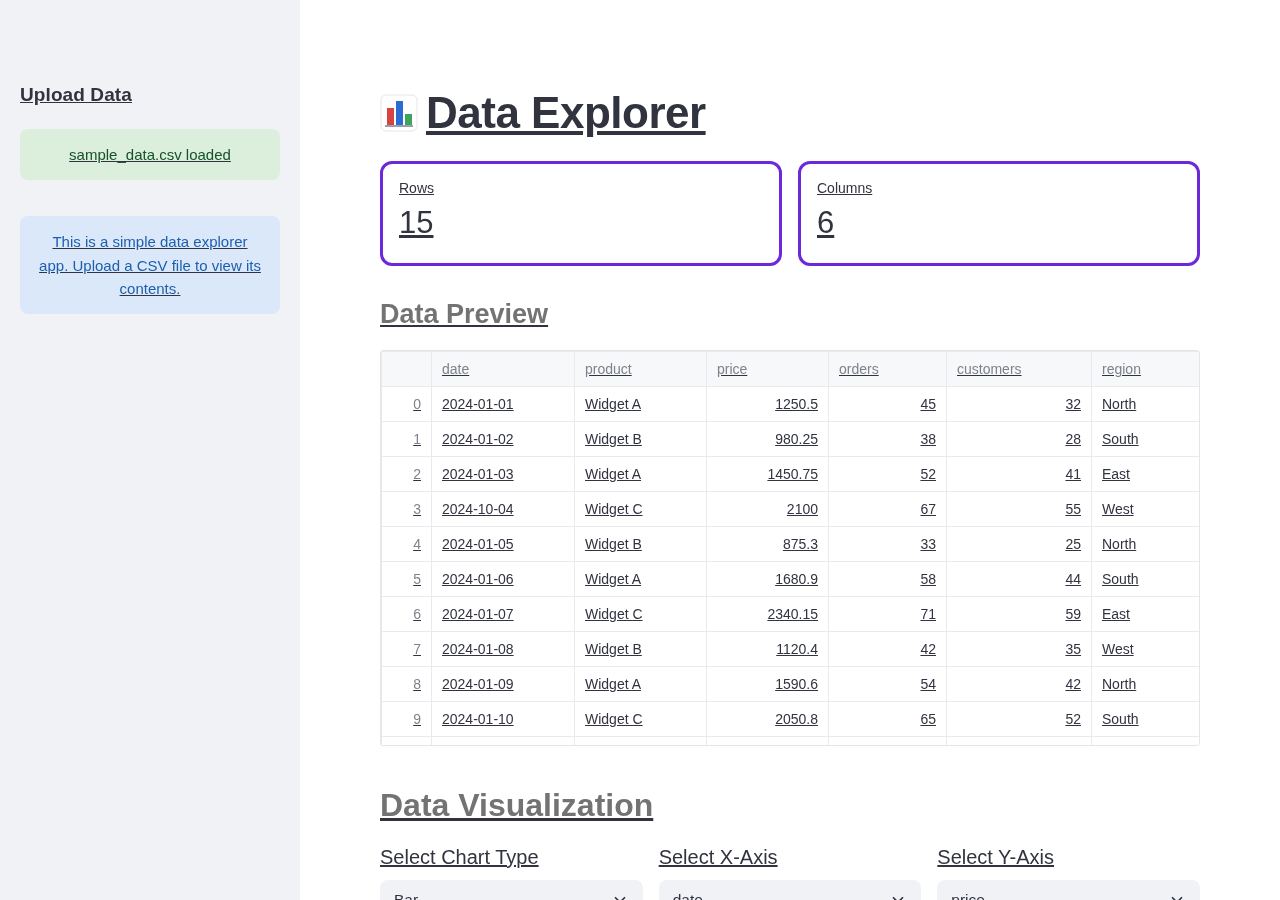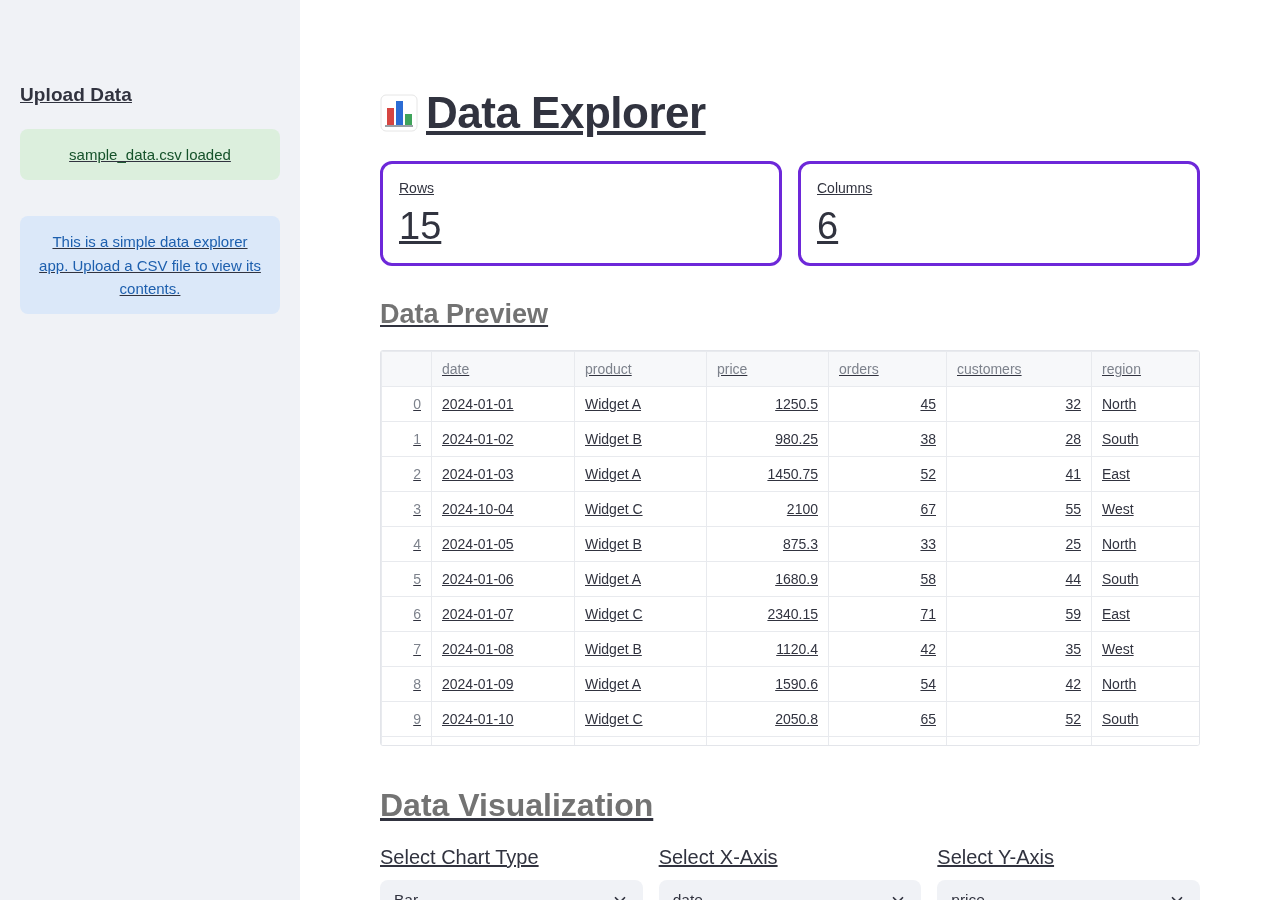--- a/index.html
+++ b/index.html
@@ -48,21 +48,21 @@
   .title-row h1 { font-size: 44px; font-weight: 700; color: #31333F; letter-spacing: -0.5px; }
   .title-icon { width: 38px; height: 38px; display: inline-block; }
 
   
   .metrics { margin-top: 23px; display: grid; grid-template-columns: 1fr 1fr; gap: 16px; }
   .metric-card {
     border: 3px solid #6d28d9; border-radius: 12px;
     padding: 16px; height: 105px; background: #fff;
   }
   .metric-label { font-size: 14px; color: #31333F; margin-bottom: 10px; }
-  .metric-value { font-size: 38px; font-weight: 400; color: #31333F; line-height: 1.1; }
+  .metric-value { font-size: 31px; font-weight: 400; color: #31333F; line-height: 1.1; }
 
   .section-heading { margin-top: 33px; font-size: 27px; font-weight: 700; color: #737373; }
 
   
   .table-wrap {
     margin-top: 20px;
     height: 396px;
     overflow: hidden;
     border: 1px solid #e3e5ea;
     border-radius: 3px;

